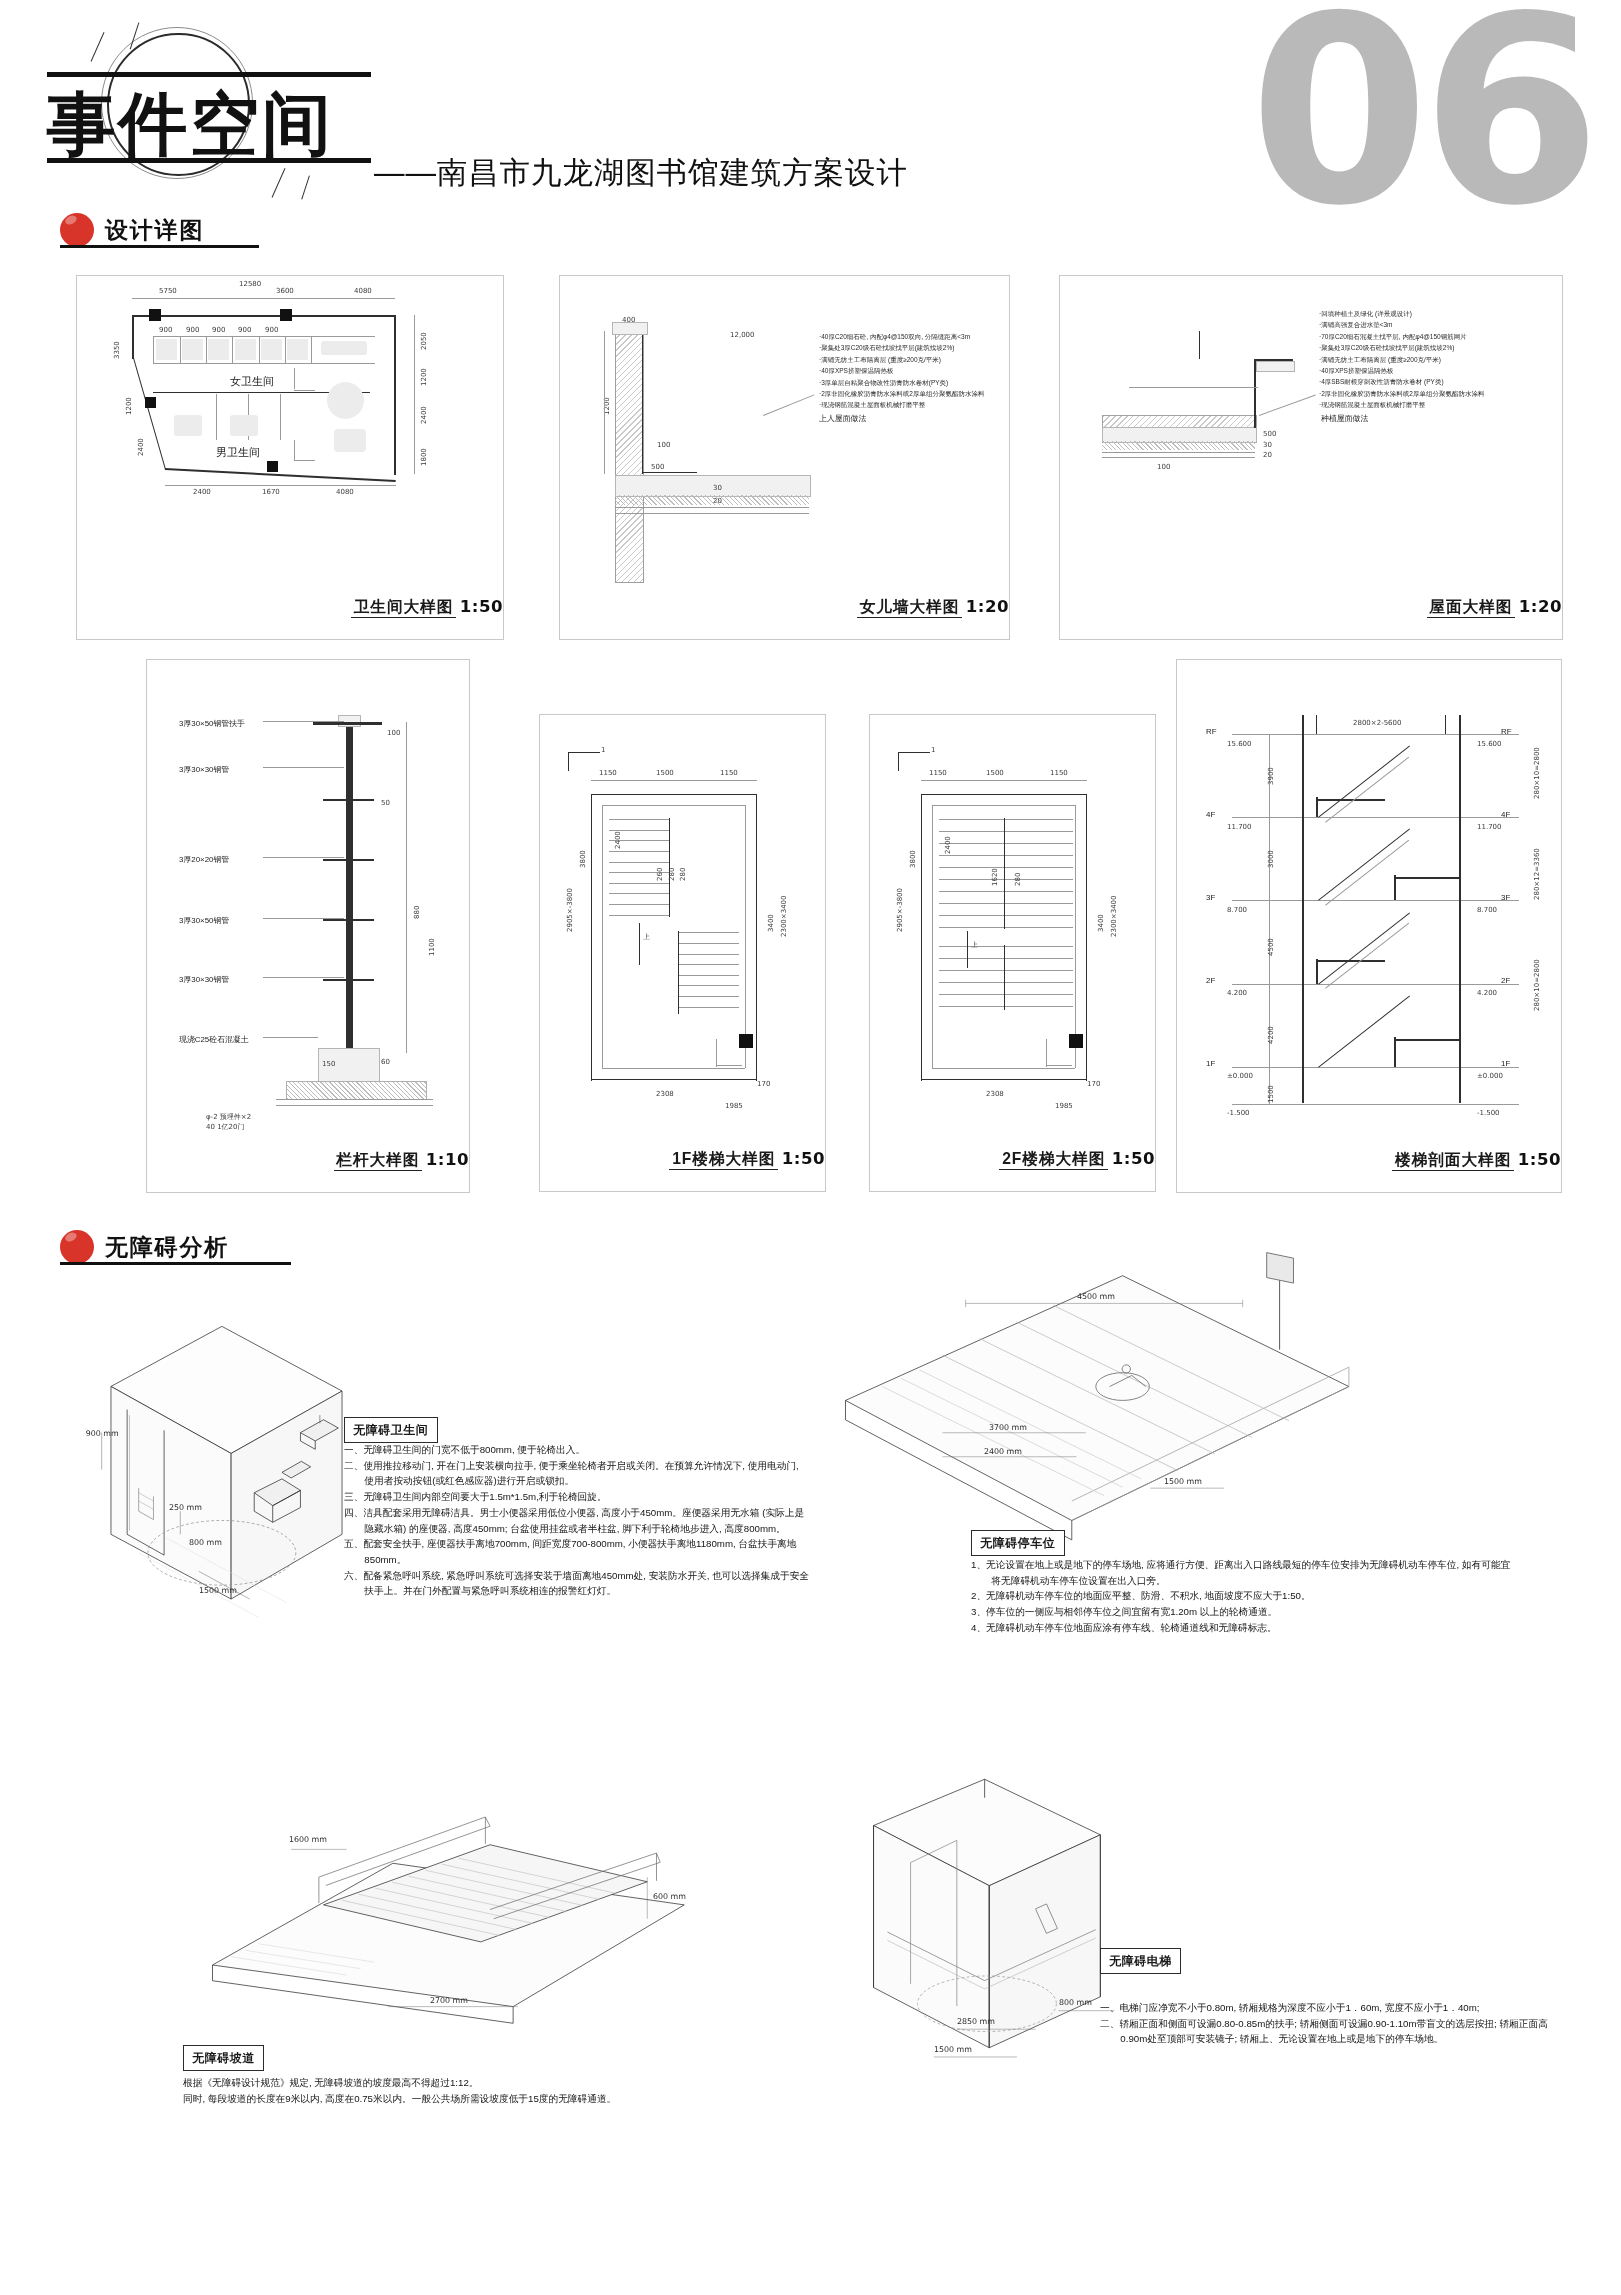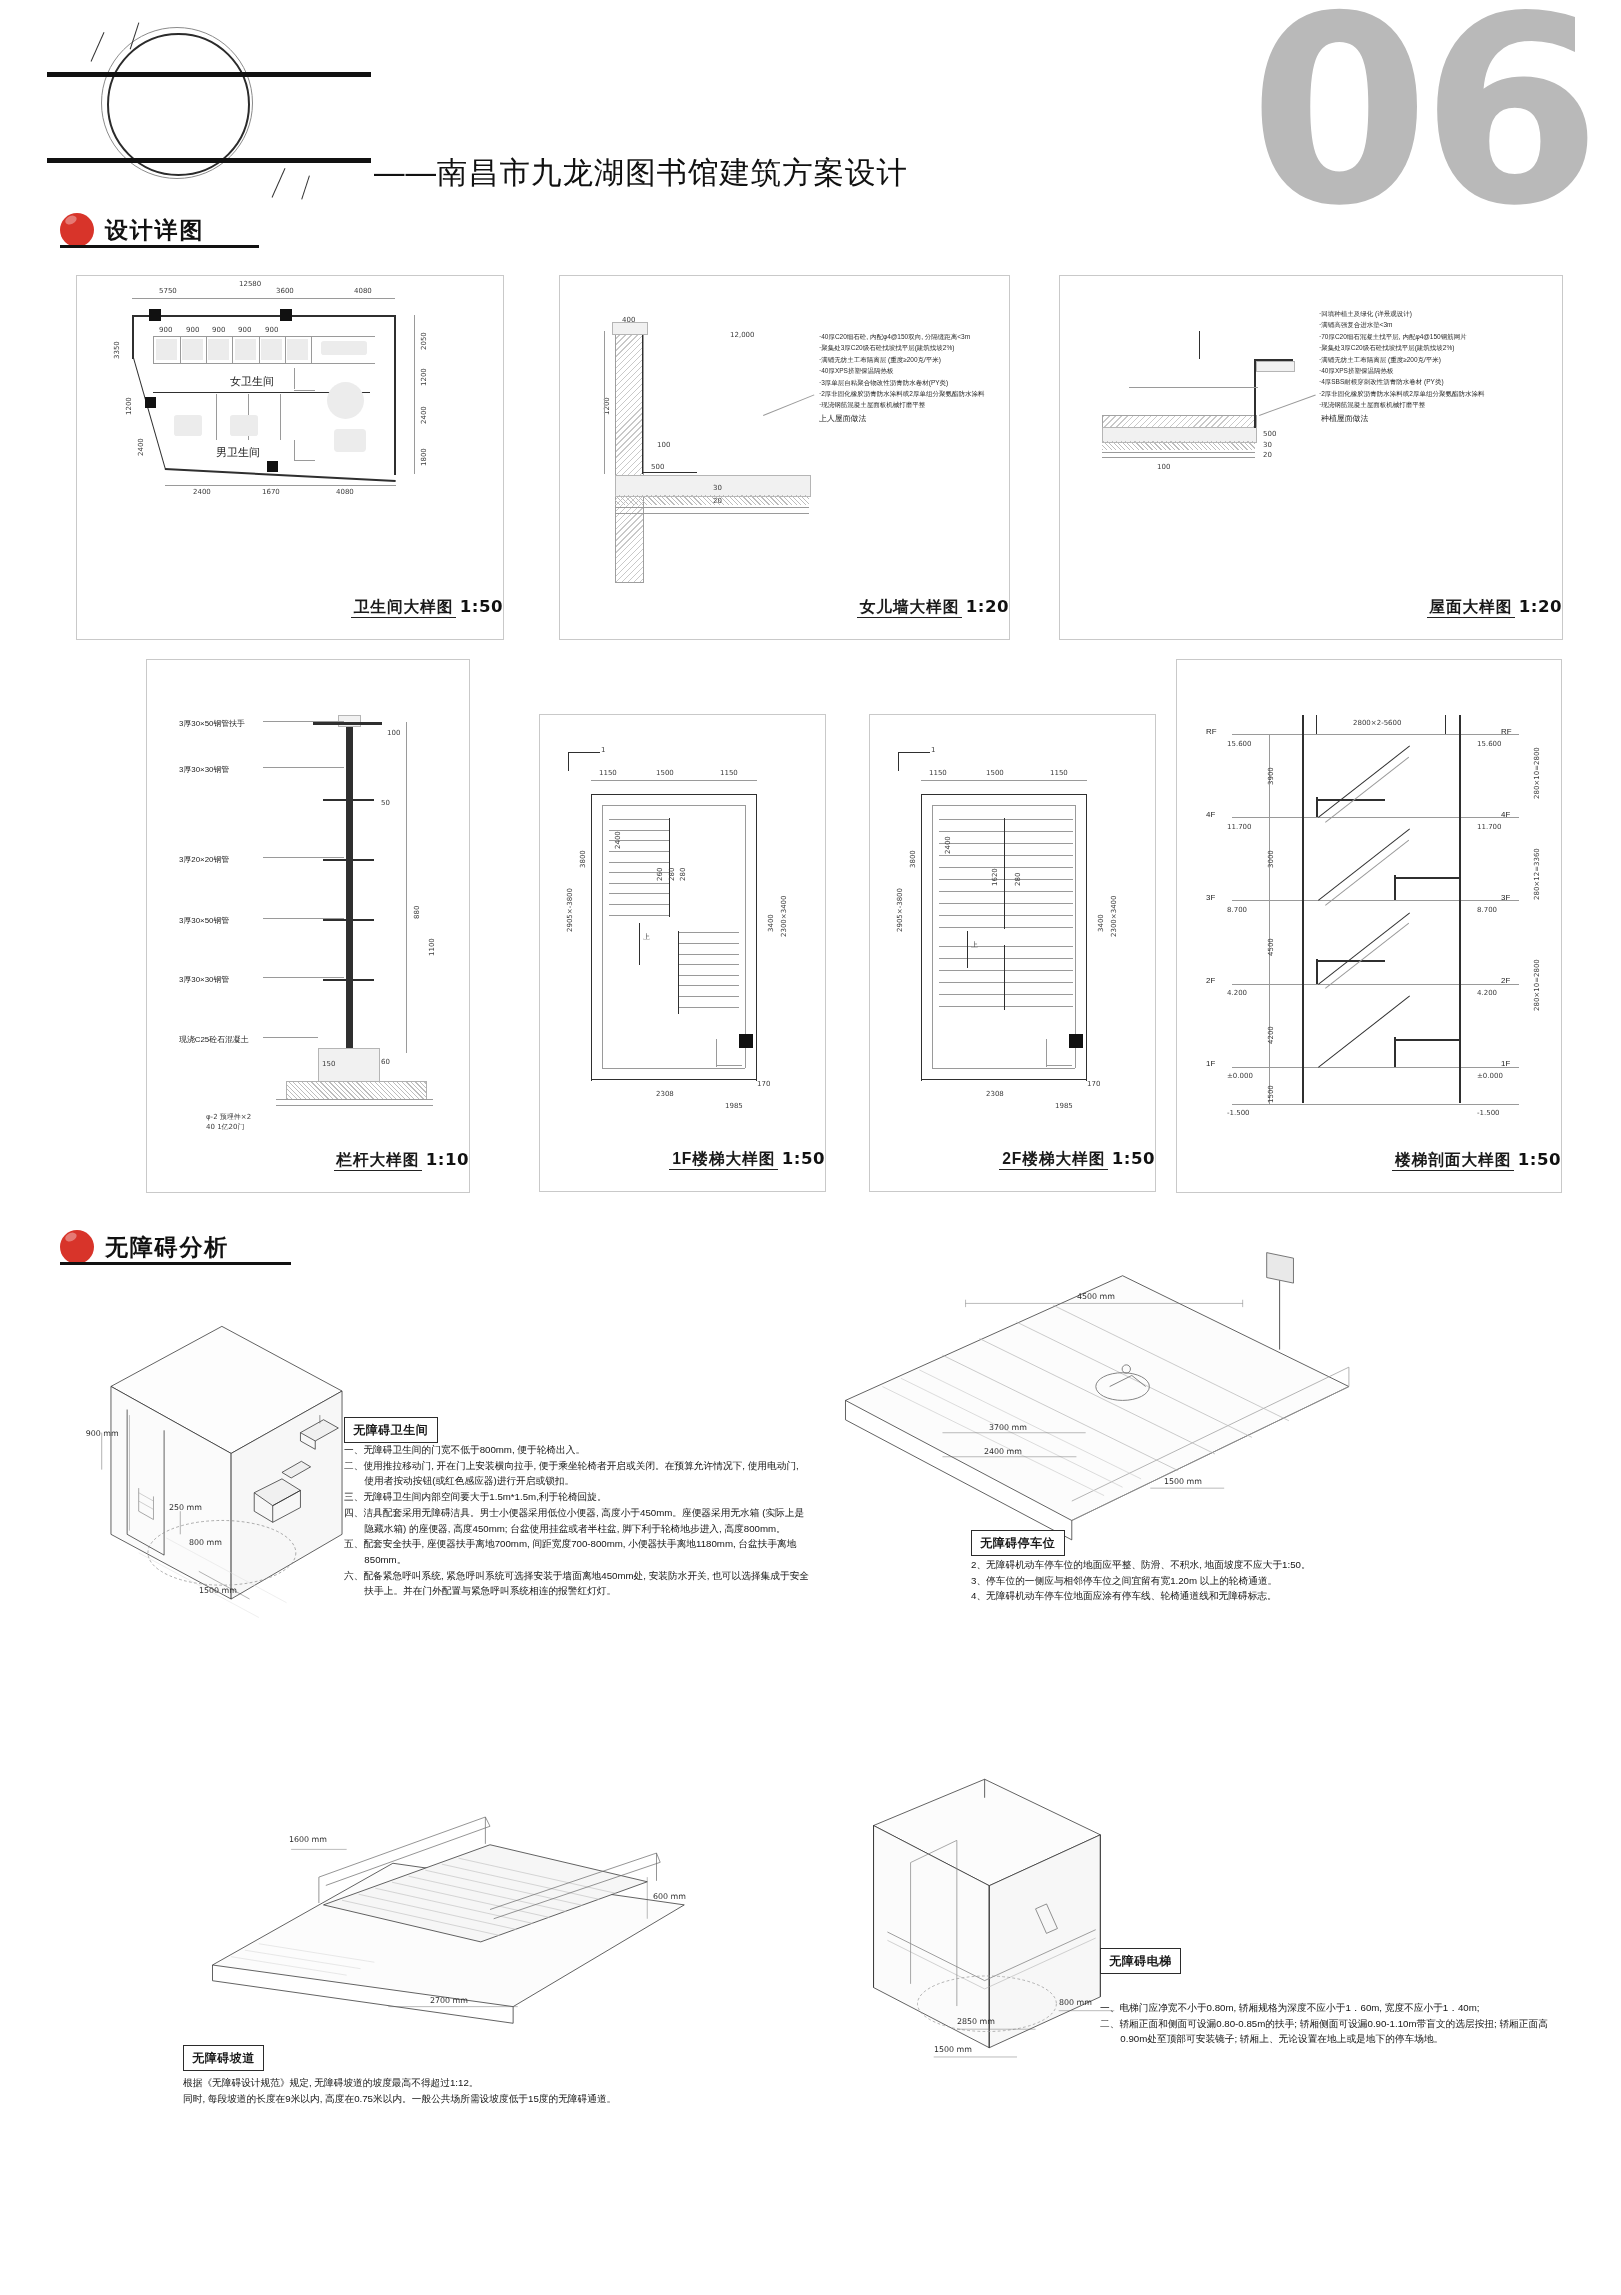--- a/index.html
+++ b/index.html
@@ -62,20 +62,21 @@
 
 <div class="page">
 
   <div class="pagenum">06</div>
 
   <div class="title-wrap">
     <div class="ring2"></div>
     <div class="ring"></div>
     <div class="title-underline"></div>
     <div class="title-underline2"></div>
+    <div class="big-title">事件空间</div>
     <div class="tick t1"></div>
     <div class="tick t2"></div>
     <div class="tick t3"></div>
     <div class="tick t4"></div>
   </div>
   <div class="subtitle">——南昌市九龙湖图书馆建筑方案设计</div>
 
   <div class="sec-head" style="left:60px;top:213px;">
     <div class="sec-dot"></div>
     <div class="sec-label">设计详图</div>
@@ -589,20 +590,21 @@
       </g>
     </svg>
     <div class="dimtag" style="left:250px;top:44px;">4500 mm</div>
     <div class="dimtag" style="left:162px;top:175px;">3700 mm</div>
     <div class="dimtag" style="left:157px;top:199px;">2400 mm</div>
     <div class="dimtag" style="left:337px;top:229px;">1500 mm</div>
   </div>
 
   <div class="tagbox" style="left:971px;top:1530px;">无障碍停车位</div>
   <div class="bodytext" style="left:971px;top:1557px;width:541px;">
+    <p class="ind">1、无论设置在地上或是地下的停车场地, 应将通行方便、距离出入口路线最短的停车位安排为无障碍机动车停车位, 如有可能宜将无障碍机动车停车位设置在出入口旁。</p>
     <p class="ind">2、无障碍机动车停车位的地面应平整、防滑、不积水, 地面坡度不应大于1:50。</p>
     <p class="ind">3、停车位的一侧应与相邻停车位之间宜留有宽1.20m 以上的轮椅通道。</p>
     <p class="ind">4、无障碍机动车停车位地面应涂有停车线、轮椅通道线和无障碍标志。</p>
   </div>
 
   <div class="iso" style="left:194px;top:1766px;text-decoration:underline;">
     <svg width="518" height="324" viewBox="0 0 1120 700">
       <g fill="none" stroke="#2b2b2b" stroke-width="1.6">
 
         <polygon points="40,430 430,210 1060,300 690,520" fill="#fcfcfc"></polygon>

